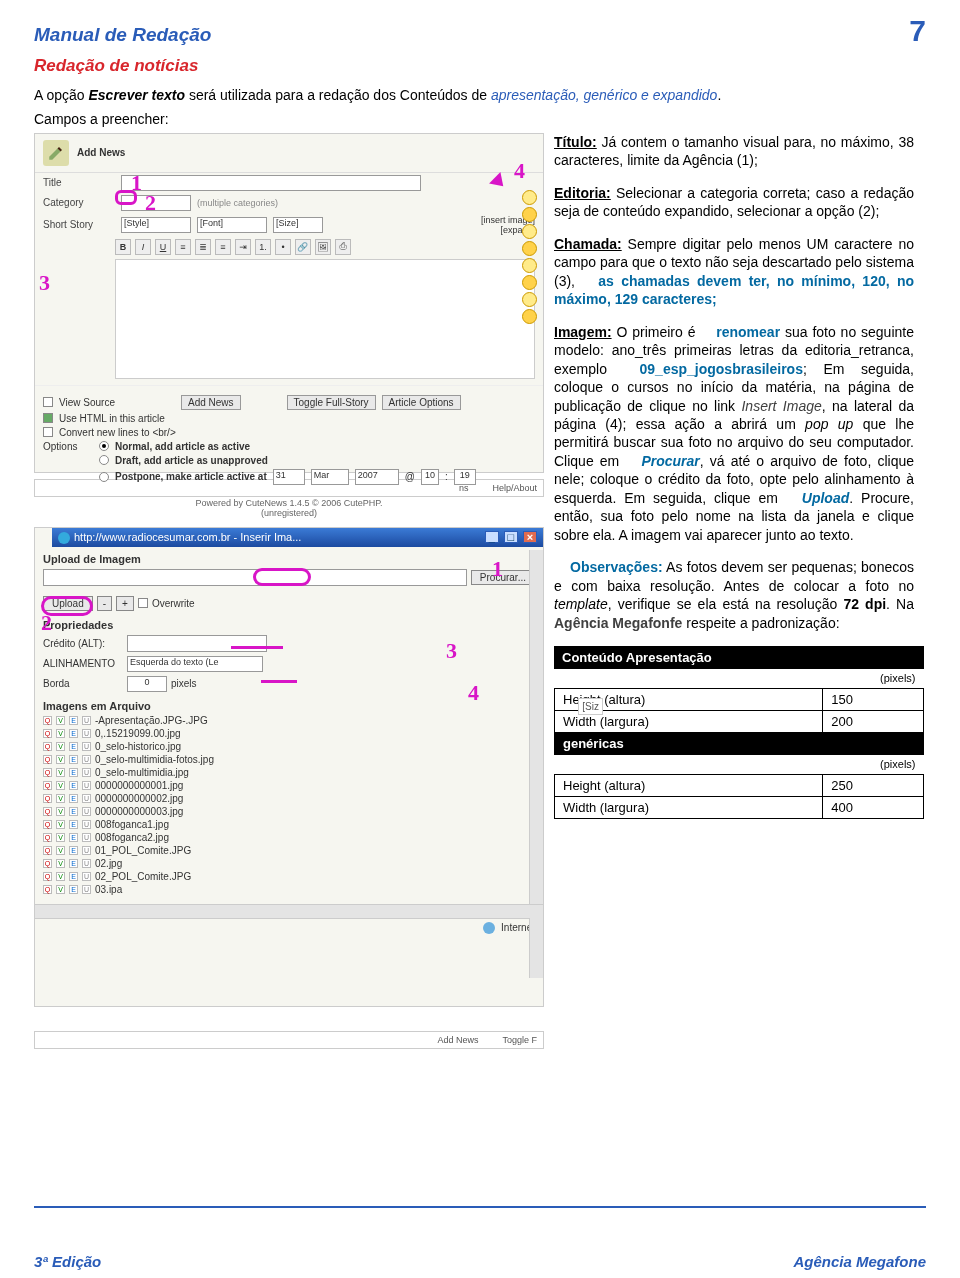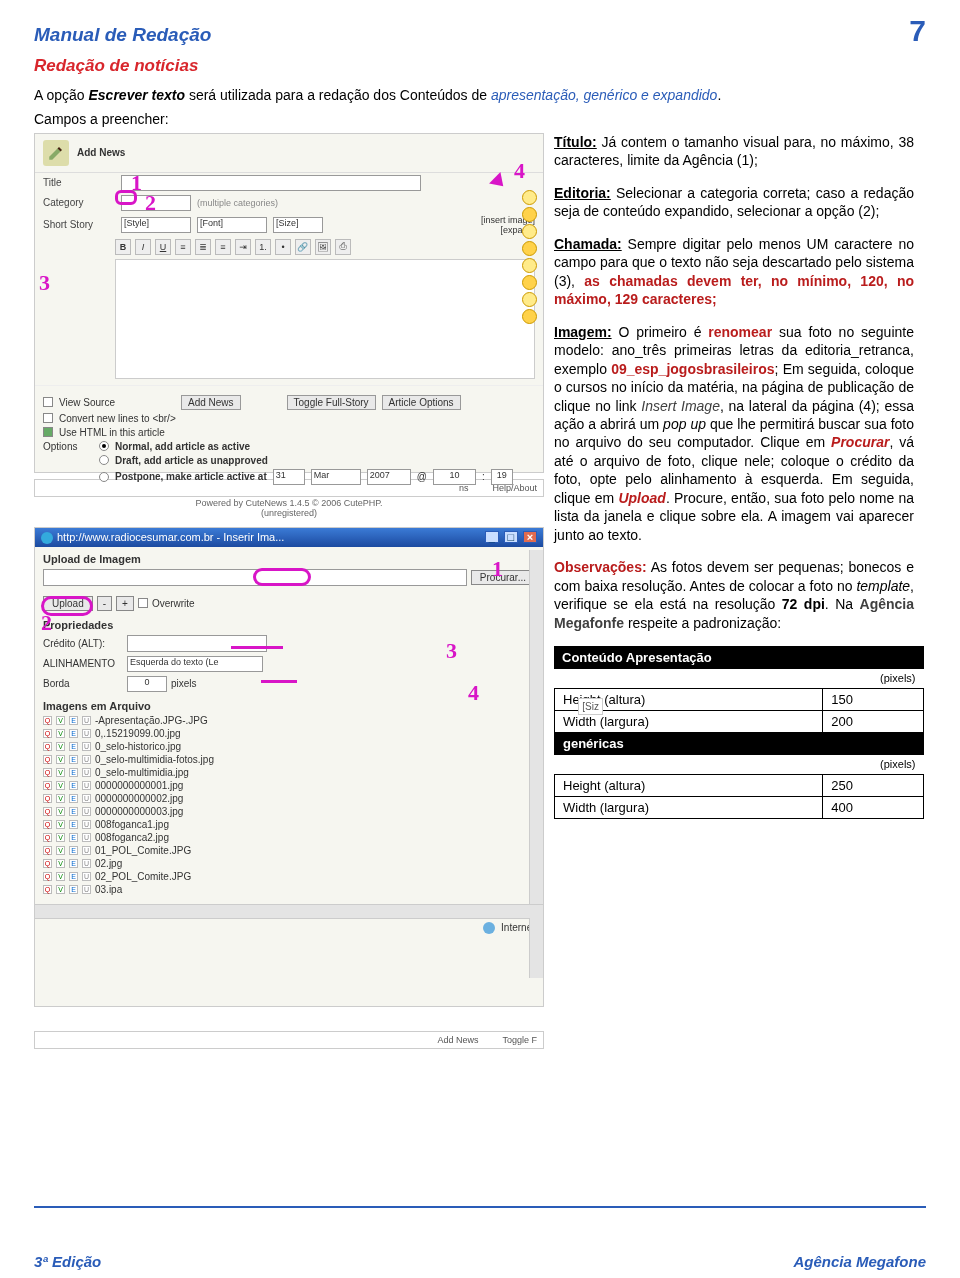--- a/index.html
+++ b/index.html
@@ -19,21 +19,21 @@
   .intro { font-size:14px; line-height:1.35; margin-bottom:6px; }
   .intro .em1 { font-style:italic; font-weight:bold; }
   .intro .blue-it { color:#2a5cb8; font-style:italic; }
   .campos { font-size:14px; margin-bottom:6px; }
   .cols { display:flex; }
   .left-col { width:510px; display:flex; flex-direction:column; gap:30px; }
   .right-col { width:370px; padding-left:10px; font-size:14px; line-height:1.32; }
   .para { margin-bottom:14px; text-align:justify; }
   .u { text-decoration:underline; }
   .bold { font-weight:bold; }
-  .red { color:#b91c1c; }
+  .red { color:#0369a1;margin-left:16px; }
   .blue { color:#404040; }
   .it { font-style:italic; }
 
   
   .shot {
     background:#f6f6f0;
     border:1px solid #ccc;
     position:relative;
     font-family: Tahoma, Arial, sans-serif;
     font-size:10px;
@@ -64,21 +64,21 @@
   .opts { border-top:1px solid #eee; padding:6px 8px; font-size:10px;}
   .chk { width:10px;height:10px;border:1px solid #888;display:inline-block;vertical-align:middle;background:#fff;}
   .radio { width:10px;height:10px;border:1px solid #888;border-radius:50%;display:inline-block;vertical-align:middle;background:#fff;}
   .radio.on::after{content:"";display:block;width:4px;height:4px;background:#000;border-radius:50%;margin:2px;}
   .opts-row { margin:3px 0; display:flex; align-items:center; gap:6px;}
   .btn-sm { border:1px solid #999;background:#e9e9e9;padding:1px 6px;font-size:10px;}
   .footer-sm { text-align:center; font-size:9px; color:#666; padding:4px 0;}
 
   
   .titlebar { background:linear-gradient(#3b7bd6,#1c4aa0); color:#fff; padding:3px 6px;
-              display:flex; justify-content:space-between; font-size:11px;}
+              display:flex; justify-content:space-between; font-size:11px;margin-left:17px;}
   .winbtns span { display:inline-block;width:14px;height:12px;background:#c9deff;border:1px solid #2a5cb8;margin-left:2px;
                   text-align:center;line-height:10px;color:#035; font-weight:bold; }
   .closebtn { background:#e06b4f !important; color:#fff !important;}
   .sect-h { font-weight:bold; font-size:11px; padding:6px 8px 2px 8px;}
   .upl-row { display:flex; align-items:center; gap:4px; padding:2px 8px;}
   .inp-wide { flex:1; height:17px; border:1px solid #999; background:#fff;}
   .btn-box { border:1px solid #888; background:#e9e9e9; padding:1px 8px; font-size:10px;}
   .file-list { padding:0 8px 8px 8px; }
   .file-item { display:flex; gap:4px; align-items:center; padding:1px 0; font-size:10px;}
   .q,.v,.e,.u2 { width:9px;height:9px;display:inline-block;background:#fff;border:1px solid #bbb;
@@ -189,44 +189,44 @@
 
       <div class="opts">
         <div class="opts-row">
             <span class="chk"></span>
             <span>View Source</span>
           <span style="margin-left:60px;" class="btn-sm">Add News</span>
           <span style="margin-left:40px;" class="btn-sm">Toggle Full-Story</span>
           <span class="btn-sm">Article Options</span>
         </div>
         <div class="opts-row">
+            <span class="chk" style="background:#6a6"></span>
+            <span>Use HTML in this article</span>
+          </div>
+        <div class="opts-row">
             <span class="chk"></span>
             <span>Convert new lines to &lt;br/&gt;</span>
-          </div>
-        <div class="opts-row">
-            <span class="chk" style="background:#6a6"></span>
-            <span>Use HTML in this article</span>
           </div>
         <div class="opts-row">
             <span style="width:50px;font-size:10px;">Options</span>
             <span class="radio on"></span>
             <b>Normal, add article as active</b>
           </div>
         <div class="opts-row">
             <span style="width:50px;"></span>
             <span class="radio"></span>
             <b>Draft, add article as unapproved</b>
           </div>
         <div class="opts-row"><span style="width:50px;"></span><span class="radio"></span>
           <span><b>Postpone, make article active at </b></span>
           <span class="sel" style="width:32px">31</span>
-          <span class="sel" style="width:50px">Mar</span>
+          <span class="sel" style="width:38px">Mar</span>
           <span class="sel" style="width:44px">2007</span>
           <span>@</span>
-          <span class="inp" style="width:43px;text-align:center">10</span>:
+          <span class="inp" style="width:18px;text-align:center">10</span>:
           <span class="inp" style="width:22px;text-align:center">19</span>
         </div>
       </div>
       <div class="footer-sm">
         <span>Powered by CuteNews 1.4.5 © 2006 CutePHP.</span><br>
         <span>(unregistered)</span>
       </div>
 
       <span class="marker" style="top:36px;left:96px;">1</span>
       <span class="stroke" style="top:56px;left:80px;width:22px;height:15px;"></span>

